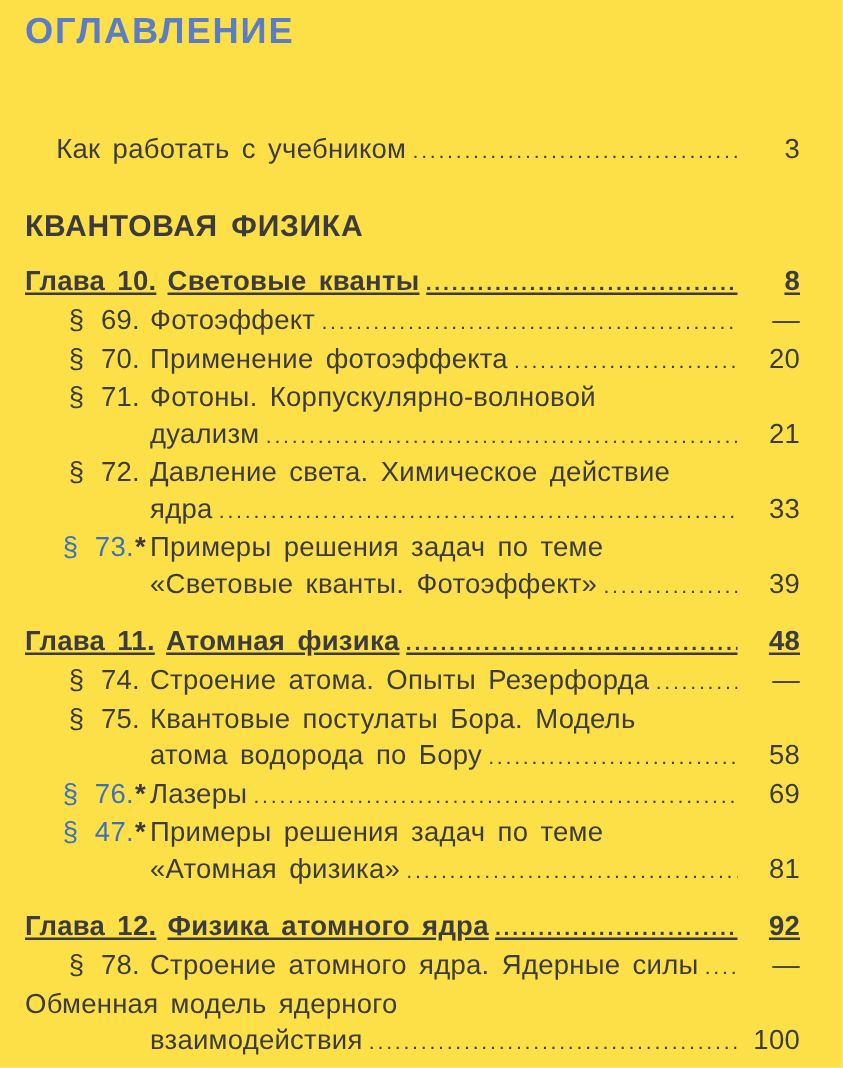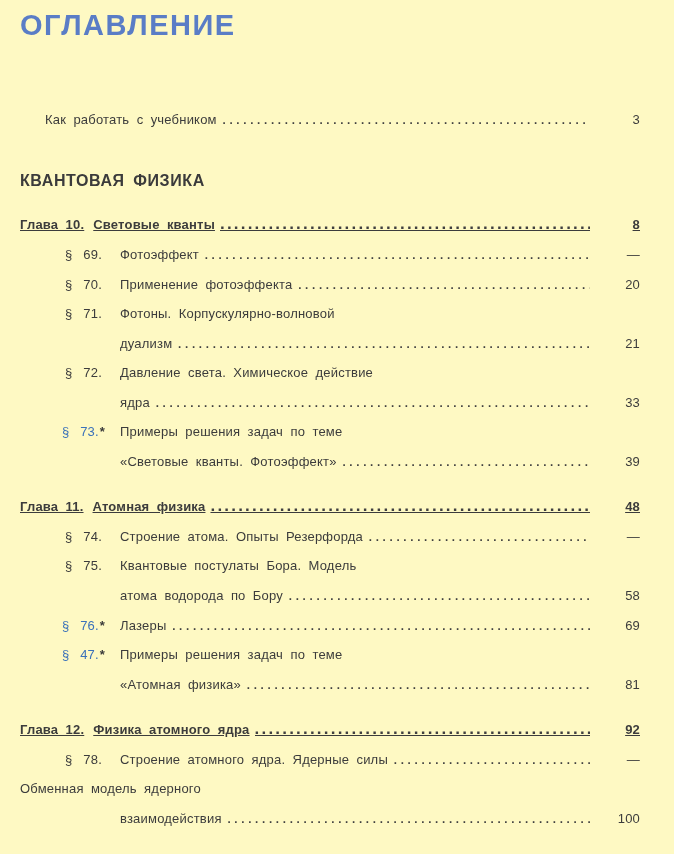--- a/index.html
+++ b/index.html
@@ -5,46 +5,46 @@
   * { margin: 0; padding: 0; box-sizing: border-box; }
   html, body { background: #f4f4f2; }
   body {
     width: 674px; height: 854px;
     font-family: "Liberation Sans", "DejaVu Sans", sans-serif;
     color: #3c3c3c;
     overflow: hidden;
   }
   .page {
     width: 674px; height: 854px;
-    background: #fef9c3;
+    background: #fde047;
     padding: 8px 34px 0 20px;
   }
   .doc-title {
     color: #5a7dc6;
     font-size: 29px;
     font-weight: bold;
     letter-spacing: 1.5px;
     line-height: 34px;
   }
   .toc { display: block; }
   .row {
     display: flex;
     align-items: baseline;
     line-height: 29px;
-    font-size: 13px;
+    font-size: 22px;
     word-spacing: 3.5px;
     letter-spacing: 0.2px;
   }
   .row.intro { margin-top: 62px; }
   .row.intro .text { padding-left: 25px; }
   .row.heading {
     margin-top: 34px;
     margin-bottom: 11px;
     font-weight: bold;
-    font-size: 16px;
+    font-size: 24px;
     line-height: 26px;
     letter-spacing: 0.6px;
     color: #3b3b3b;
   }
   .row.chapter { font-weight: bold; margin-top: 15px; text-decoration: underline; }
   .row.chapter .numwrap { flex: 0 0 auto; margin-right: 9px; }
   .row.section .numwrap,
   .row.cont .spacer {
     flex: 0 0 auto;
     width: 100px;

